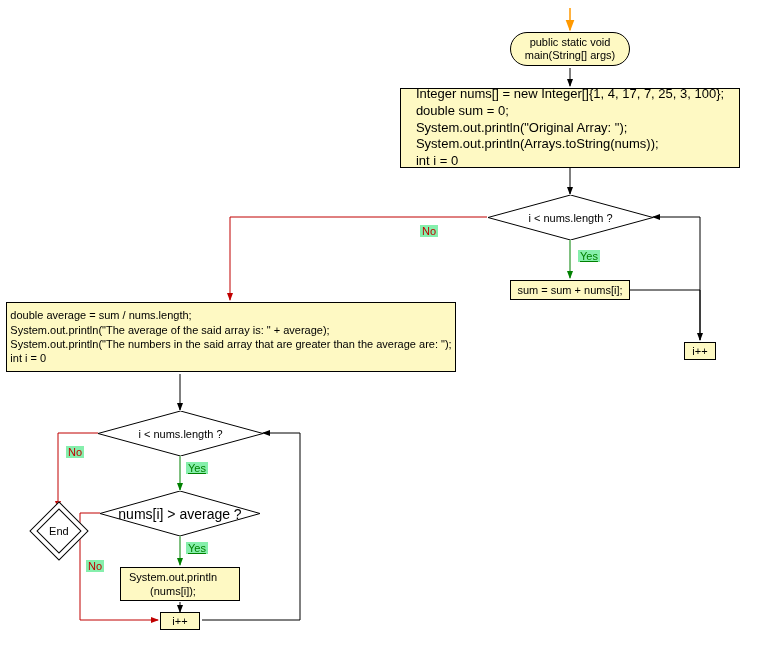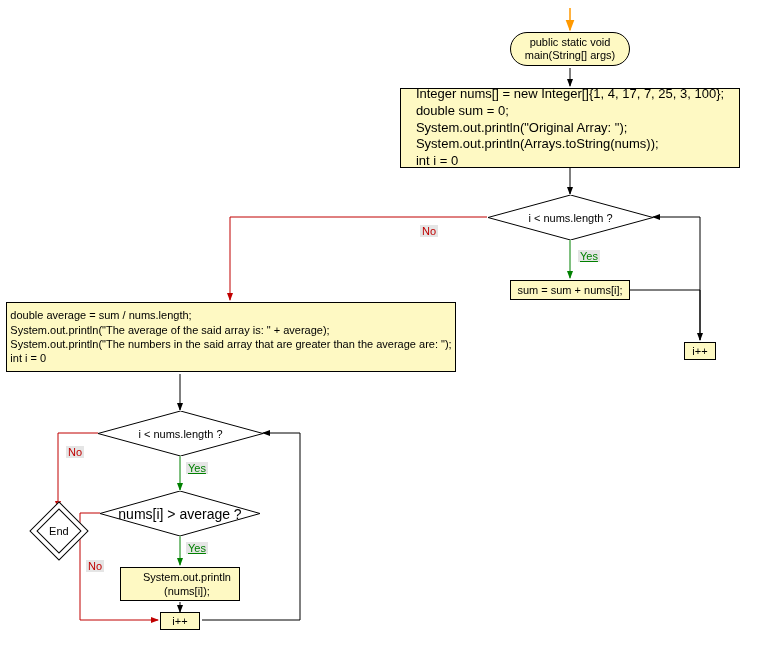--- a/index.html
+++ b/index.html
@@ -47,21 +47,21 @@
     align-items: center;
     justify-content: center;
   }
   .end-text {
     transform: rotate(-45deg);
     font-size: 11px;
   }
   .edge-label {
     position: absolute;
     font-size: 11px;
-    background: #e5e5e5;
+    background: #86efac;
     padding: 0 2px;
   }
   .green { color: #008000; text-decoration: underline; }
   .red { color: #c00000; }
   svg.edges {
     position: absolute;
     left: 0; top: 0;
     width: 780px; height: 662px;
     pointer-events: none;
   }
@@ -156,21 +156,21 @@
   <div style="position:absolute; left:0; top:0; width:165px; height:45px; display:flex; align-items:center; justify-content:center; font-size:11px;">i &lt; nums.length ?</div>
 </div>
 
 <div style="position:absolute; left:100px; top:491px; width:160px; height:45px;">
   <svg width="160" height="45" viewBox="0 0 160 45">
     <polygon points="80,0 160,22.5 80,45 0,22.5" fill="#fff" stroke="#000"></polygon>
   </svg>
   <div style="position:absolute; left:0; top:0; width:160px; height:45px; display:flex; align-items:center; justify-content:center; font-size:14px;">nums[i] &gt; average ?</div>
 </div>
 
-<div class="node rect" style="left:120px; top:567px; width:120px; height:34px; text-align:center; justify-content:flex-end; font-size:11px; white-space:pre;">
+<div class="node rect" style="left:120px; top:567px; width:120px; height:34px; text-align:center; justify-content:flex-start; font-size:11px; white-space:pre;">
   <span>System.out.println
 (nums[i]);</span>
 </div>
 
 <div class="node rect" style="left:160px; top:612px; width:40px; height:18px; text-align:center; justify-content:center; font-size:11px;">
   <span>i++</span>
 </div>
 
 <div style="position:absolute; left:38px; top:510px;">
   <div class="end-outer" style="left:0; top:0; width:40px; height:40px;"></div>

